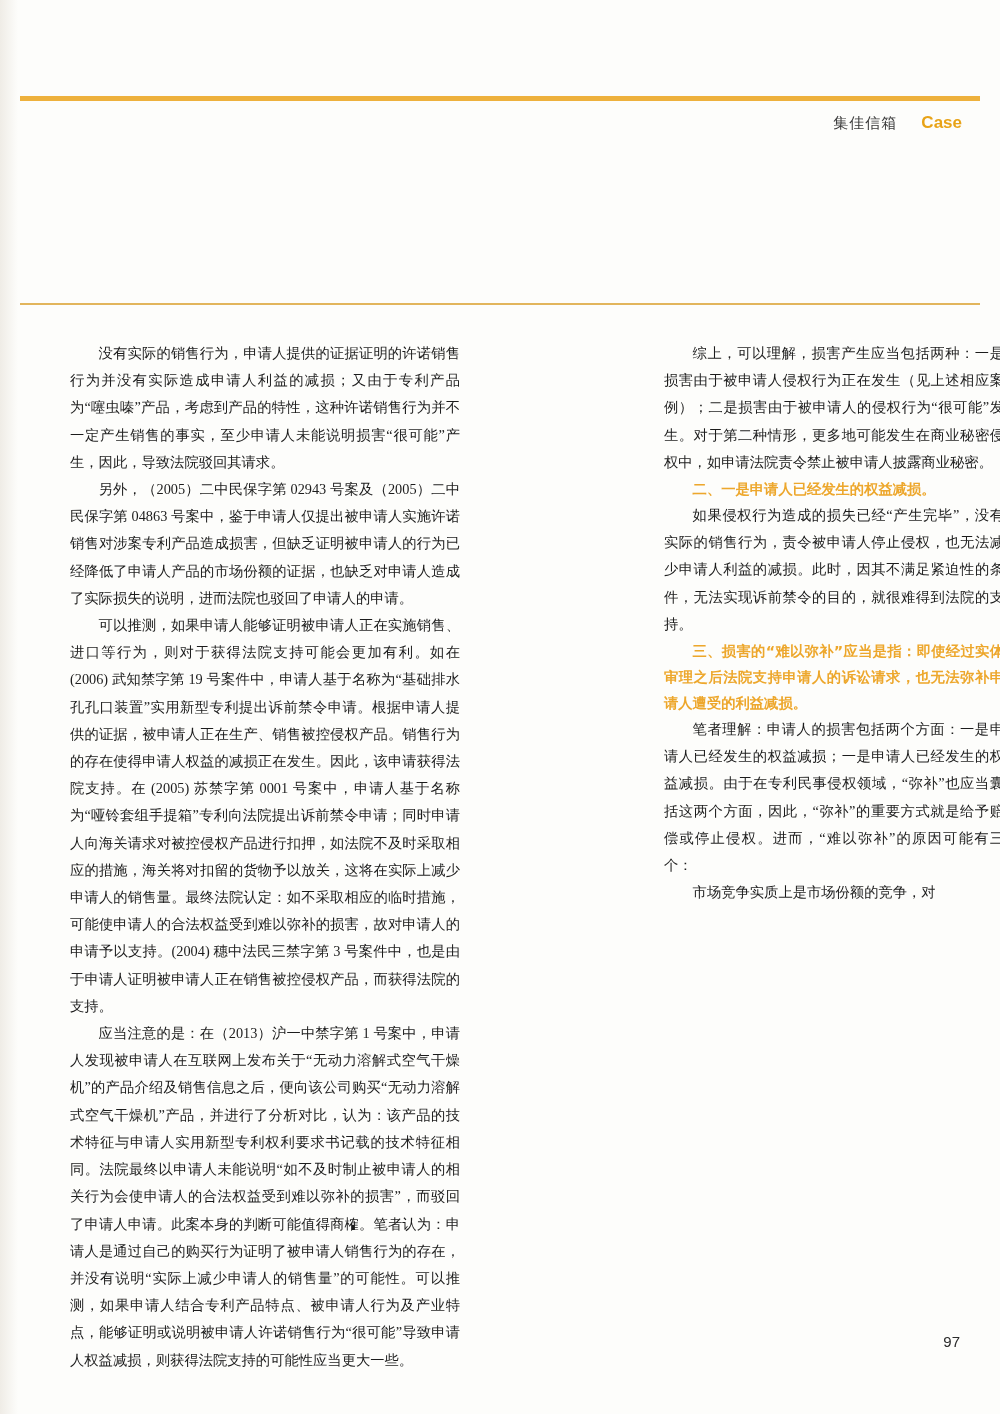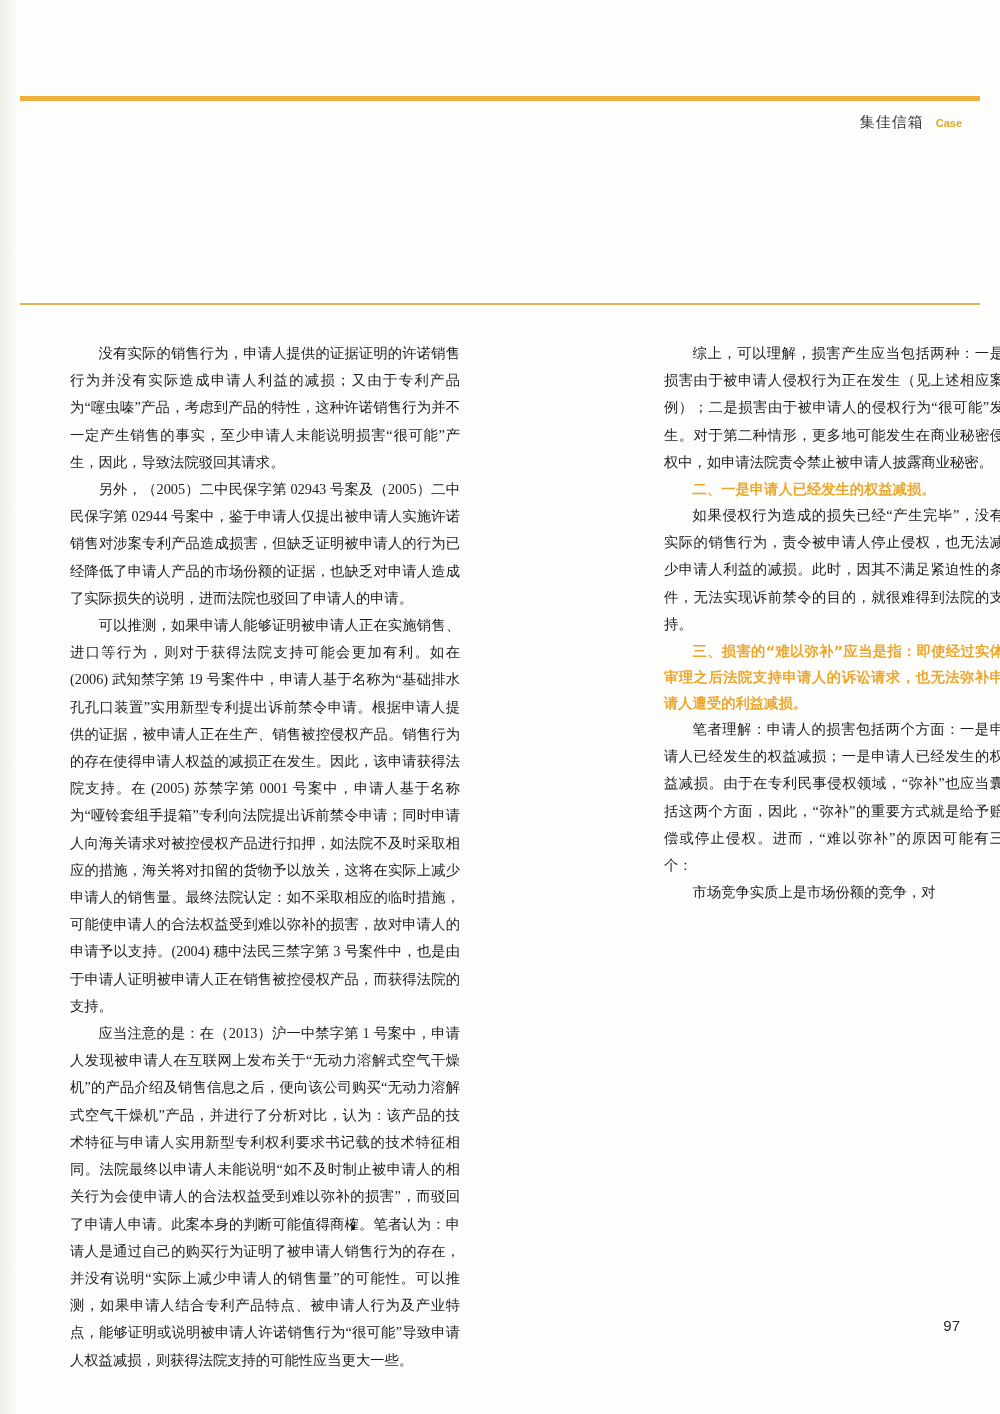--- a/index.html
+++ b/index.html
@@ -26,30 +26,30 @@
     background: #eeb13c;
   }
 
   
   .header {
     position: absolute;
     right: 38px;
     top: 113px;
     display: flex;
     align-items: baseline;
-    gap: 12px;
+    gap: 24px;
   }
   .header .ch {
     font-size: 15px;
     color: #3a3a3a;
     letter-spacing: 1px;
     font-family: "DejaVu Sans", "Liberation Sans", sans-serif;
   }
   .header .en {
-    font-size: 11px;
+    font-size: 17px;
     color: #e8a317;
     font-weight: bold;
     font-family: "Liberation Sans", "DejaVu Sans", sans-serif;
   }
 
   
   .mid-rule {
     position: absolute;
     left: 20px;
     top: 303px;
@@ -83,21 +83,21 @@
     margin: 14px 0 6px 0;
     text-indent: 0;
     line-height: 26px;
     font-family: "DejaVu Sans", "Liberation Sans", sans-serif;
     font-size: 14.3px;
   }
 
   .page-number {
     position: absolute;
     right: 40px;
-    bottom: 80px;
+    bottom: 64px;
     font-size: 15px;
     color: #2b2b2b;
     font-family: "Liberation Sans", "DejaVu Sans", sans-serif;
   }
 
   
   .spine {
     position: absolute;
     left: 0;
     top: 0;
@@ -117,21 +117,21 @@
 
   <div class="header">
     <span class="ch">集佳信箱</span>
     <span class="en">Case</span>
   </div>
 
   <div class="mid-rule"></div>
 
   <div class="col col-left">
     <p>没有实际的销售行为，申请人提供的证据证明的许诺销售行为并没有实际造成申请人利益的减损；又由于专利产品为“噻虫嗪”产品，考虑到产品的特性，这种许诺销售行为并不一定产生销售的事实，至少申请人未能说明损害“很可能”产生，因此，导致法院驳回其请求。</p>
-    <p>另外，（2005）二中民保字第 02943 号案及（2005）二中民保字第 02944 号案中，鉴于申请人仅提出被申请人实施许诺销售对涉案专利产品造成损害，但缺乏证明被申请人的行为已经降低了申请人产品的市场份额的证据，也缺乏对申请人造成了实际损失的说明，进而法院也驳回了申请人的申请。</p>
+    <p>另外，（2005）二中民保字第 02943 号案及（2005）二中民保字第 04863 号案中，鉴于申请人仅提出被申请人实施许诺销售对涉案专利产品造成损害，但缺乏证明被申请人的行为已经降低了申请人产品的市场份额的证据，也缺乏对申请人造成了实际损失的说明，进而法院也驳回了申请人的申请。</p>
     <p>可以推测，如果申请人能够证明被申请人正在实施销售、进口等行为，则对于获得法院支持可能会更加有利。如在 (2006) 武知禁字第 19 号案件中，申请人基于名称为“基础排水孔孔口装置”实用新型专利提出诉前禁令申请。根据申请人提供的证据，被申请人正在生产、销售被控侵权产品。销售行为的存在使得申请人权益的减损正在发生。因此，该申请获得法院支持。在 (2005) 苏禁字第 0001 号案中，申请人基于名称为“哑铃套组手提箱”专利向法院提出诉前禁令申请；同时申请人向海关请求对被控侵权产品进行扣押，如法院不及时采取相应的措施，海关将对扣留的货物予以放关，这将在实际上减少申请人的销售量。最终法院认定：如不采取相应的临时措施，可能使申请人的合法权益受到难以弥补的损害，故对申请人的申请予以支持。(2004) 穗中法民三禁字第 3 号案件中，也是由于申请人证明被申请人正在销售被控侵权产品，而获得法院的支持。</p>
     <p>应当注意的是：在（2013）沪一中禁字第 1 号案中，申请人发现被申请人在互联网上发布关于“无动力溶解式空气干燥机”的产品介绍及销售信息之后，便向该公司购买“无动力溶解式空气干燥机”产品，并进行了分析对比，认为：该产品的技术特征与申请人实用新型专利权利要求书记载的技术特征相同。法院最终以申请人未能说明“如不及时制止被申请人的相关行为会使申请人的合法权益受到难以弥补的损害”，而驳回了申请人申请。此案本身的判断可能值得商榷。笔者认为：申请人是通过自己的购买行为证明了被申请人销售行为的存在，并没有说明“实际上减少申请人的销售量”的可能性。可以推测，如果申请人结合专利产品特点、被申请人行为及产业特点，能够证明或说明被申请人许诺销售行为“很可能”导致申请人权益减损，则获得法院支持的可能性应当更大一些。</p>
   </div>
 
   <div class="col col-right">
     <p>综上，可以理解，损害产生应当包括两种：一是损害由于被申请人侵权行为正在发生（见上述相应案例）；二是损害由于被申请人的侵权行为“很可能”发生。对于第二种情形，更多地可能发生在商业秘密侵权中，如申请法院责令禁止被申请人披露商业秘密。</p>
     <p class="subhead">二、一是申请人已经发生的权益减损。</p>
     <p>如果侵权行为造成的损失已经“产生完毕”，没有实际的销售行为，责令被申请人停止侵权，也无法减少申请人利益的减损。此时，因其不满足紧迫性的条件，无法实现诉前禁令的目的，就很难得到法院的支持。</p>
     <p class="subhead">三、损害的“难以弥补”应当是指：即使经过实体审理之后法院支持申请人的诉讼请求，也无法弥补申请人遭受的利益减损。</p>
     <p>笔者理解：申请人的损害包括两个方面：一是申请人已经发生的权益减损；一是申请人已经发生的权益减损。由于在专利民事侵权领域，“弥补”也应当囊括这两个方面，因此，“弥补”的重要方式就是给予赔偿或停止侵权。进而，“难以弥补”的原因可能有三个：</p>

